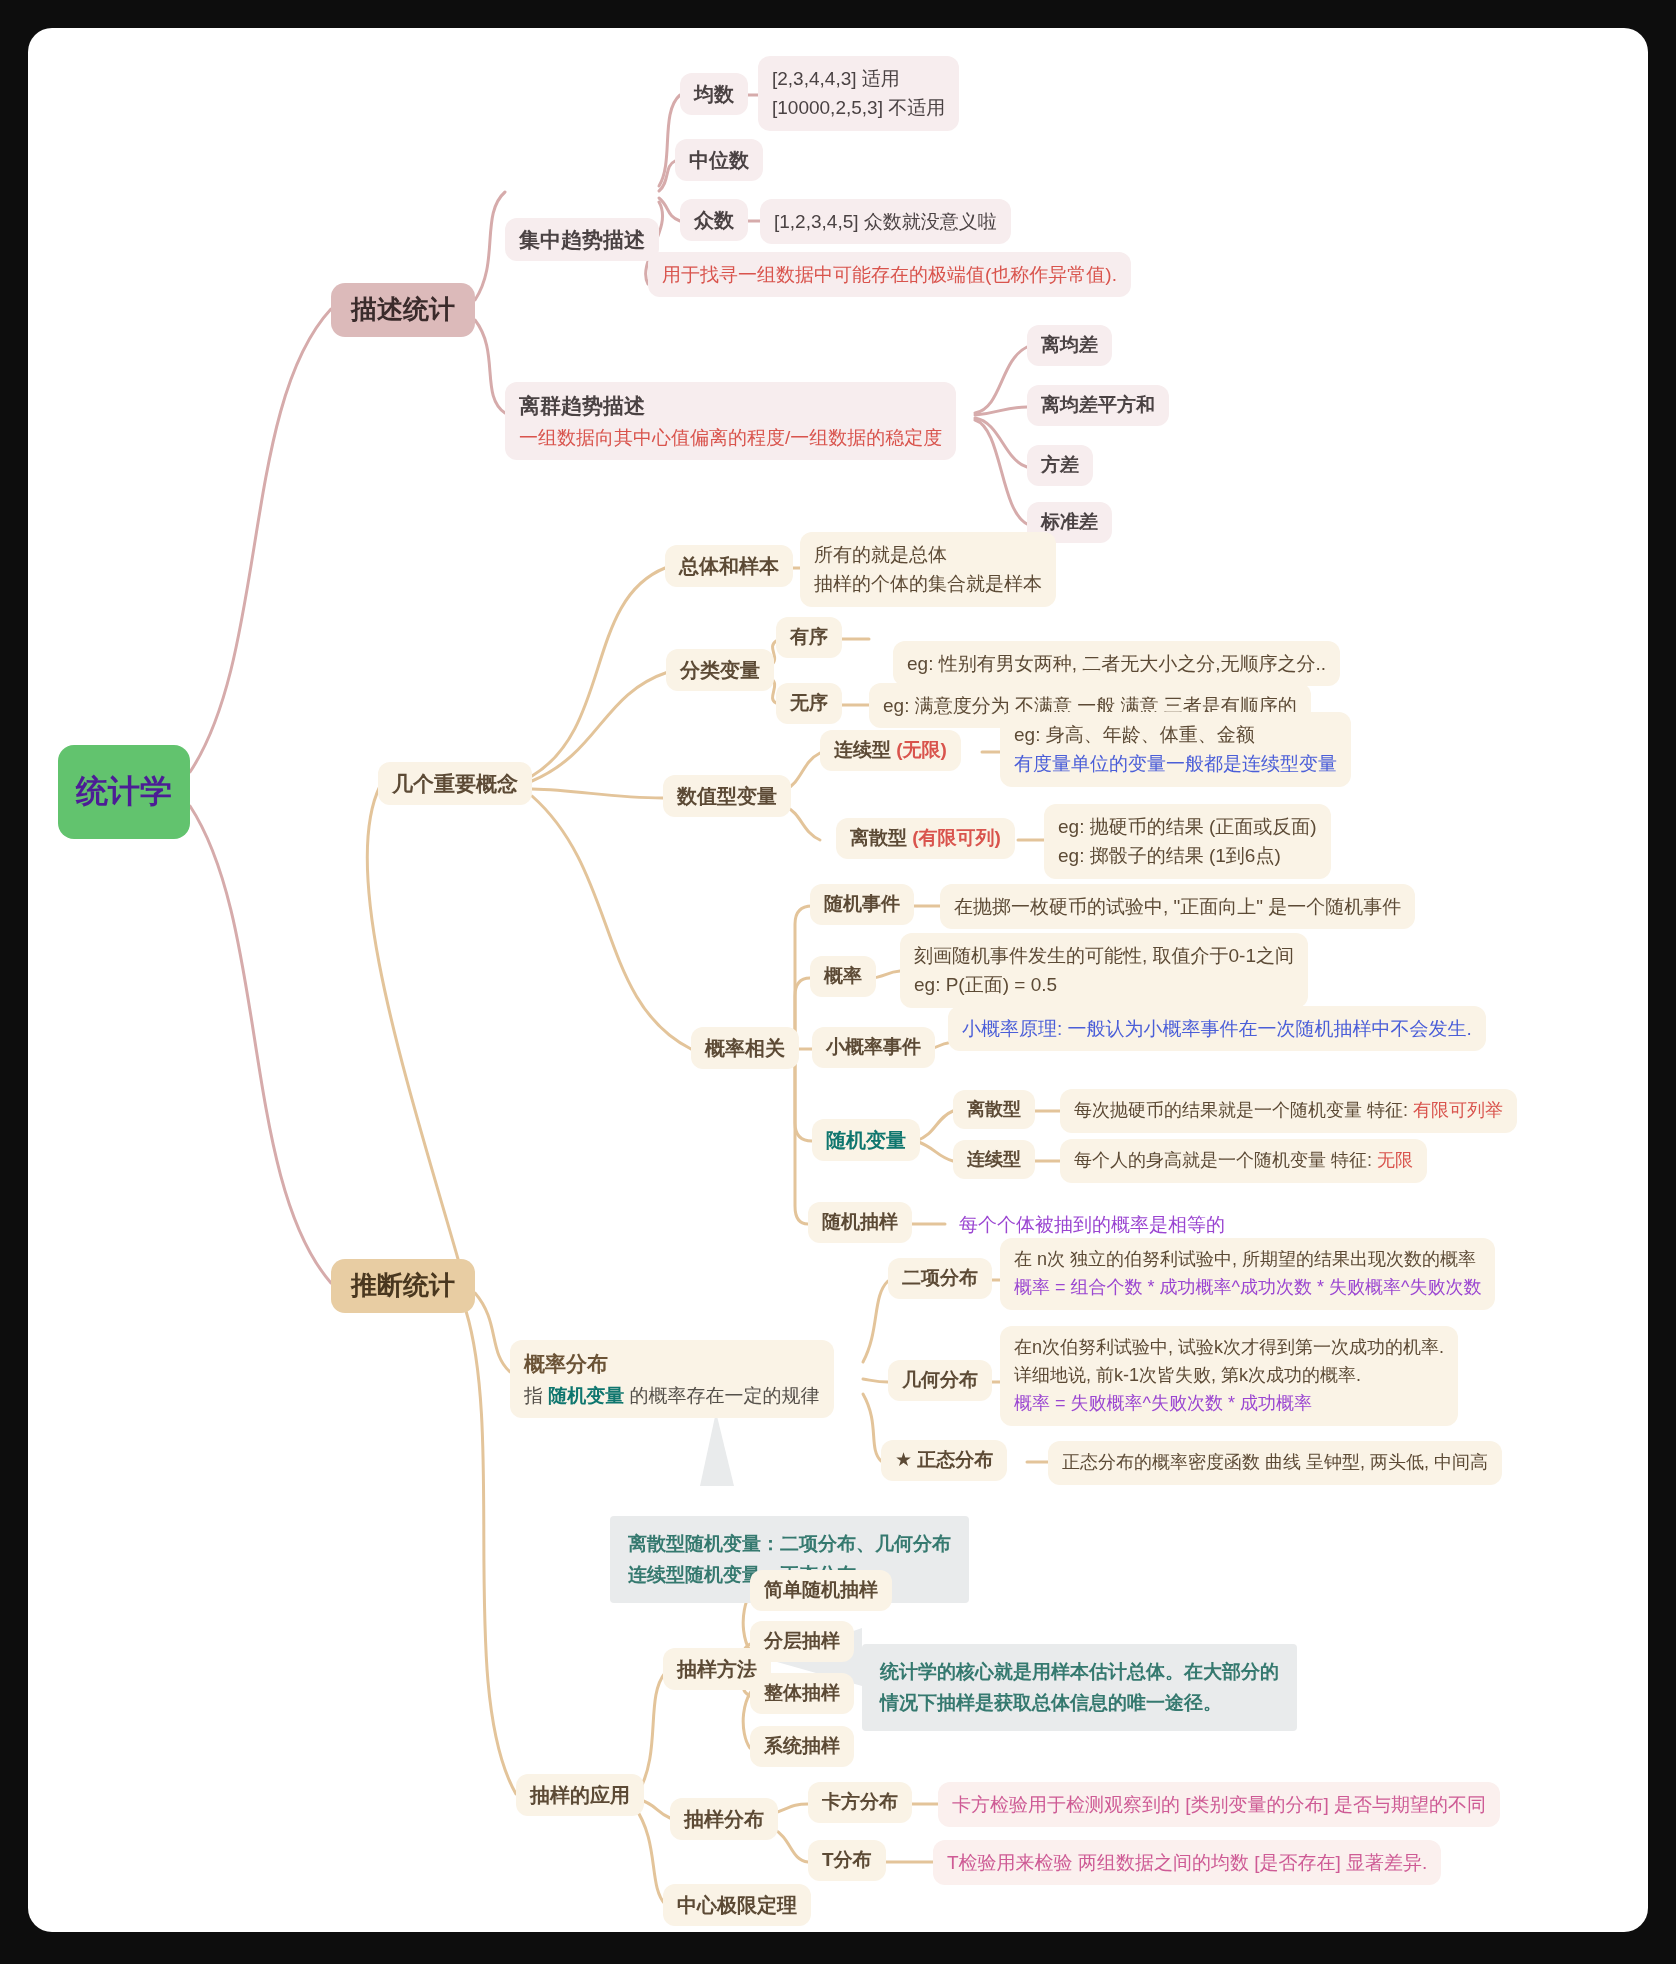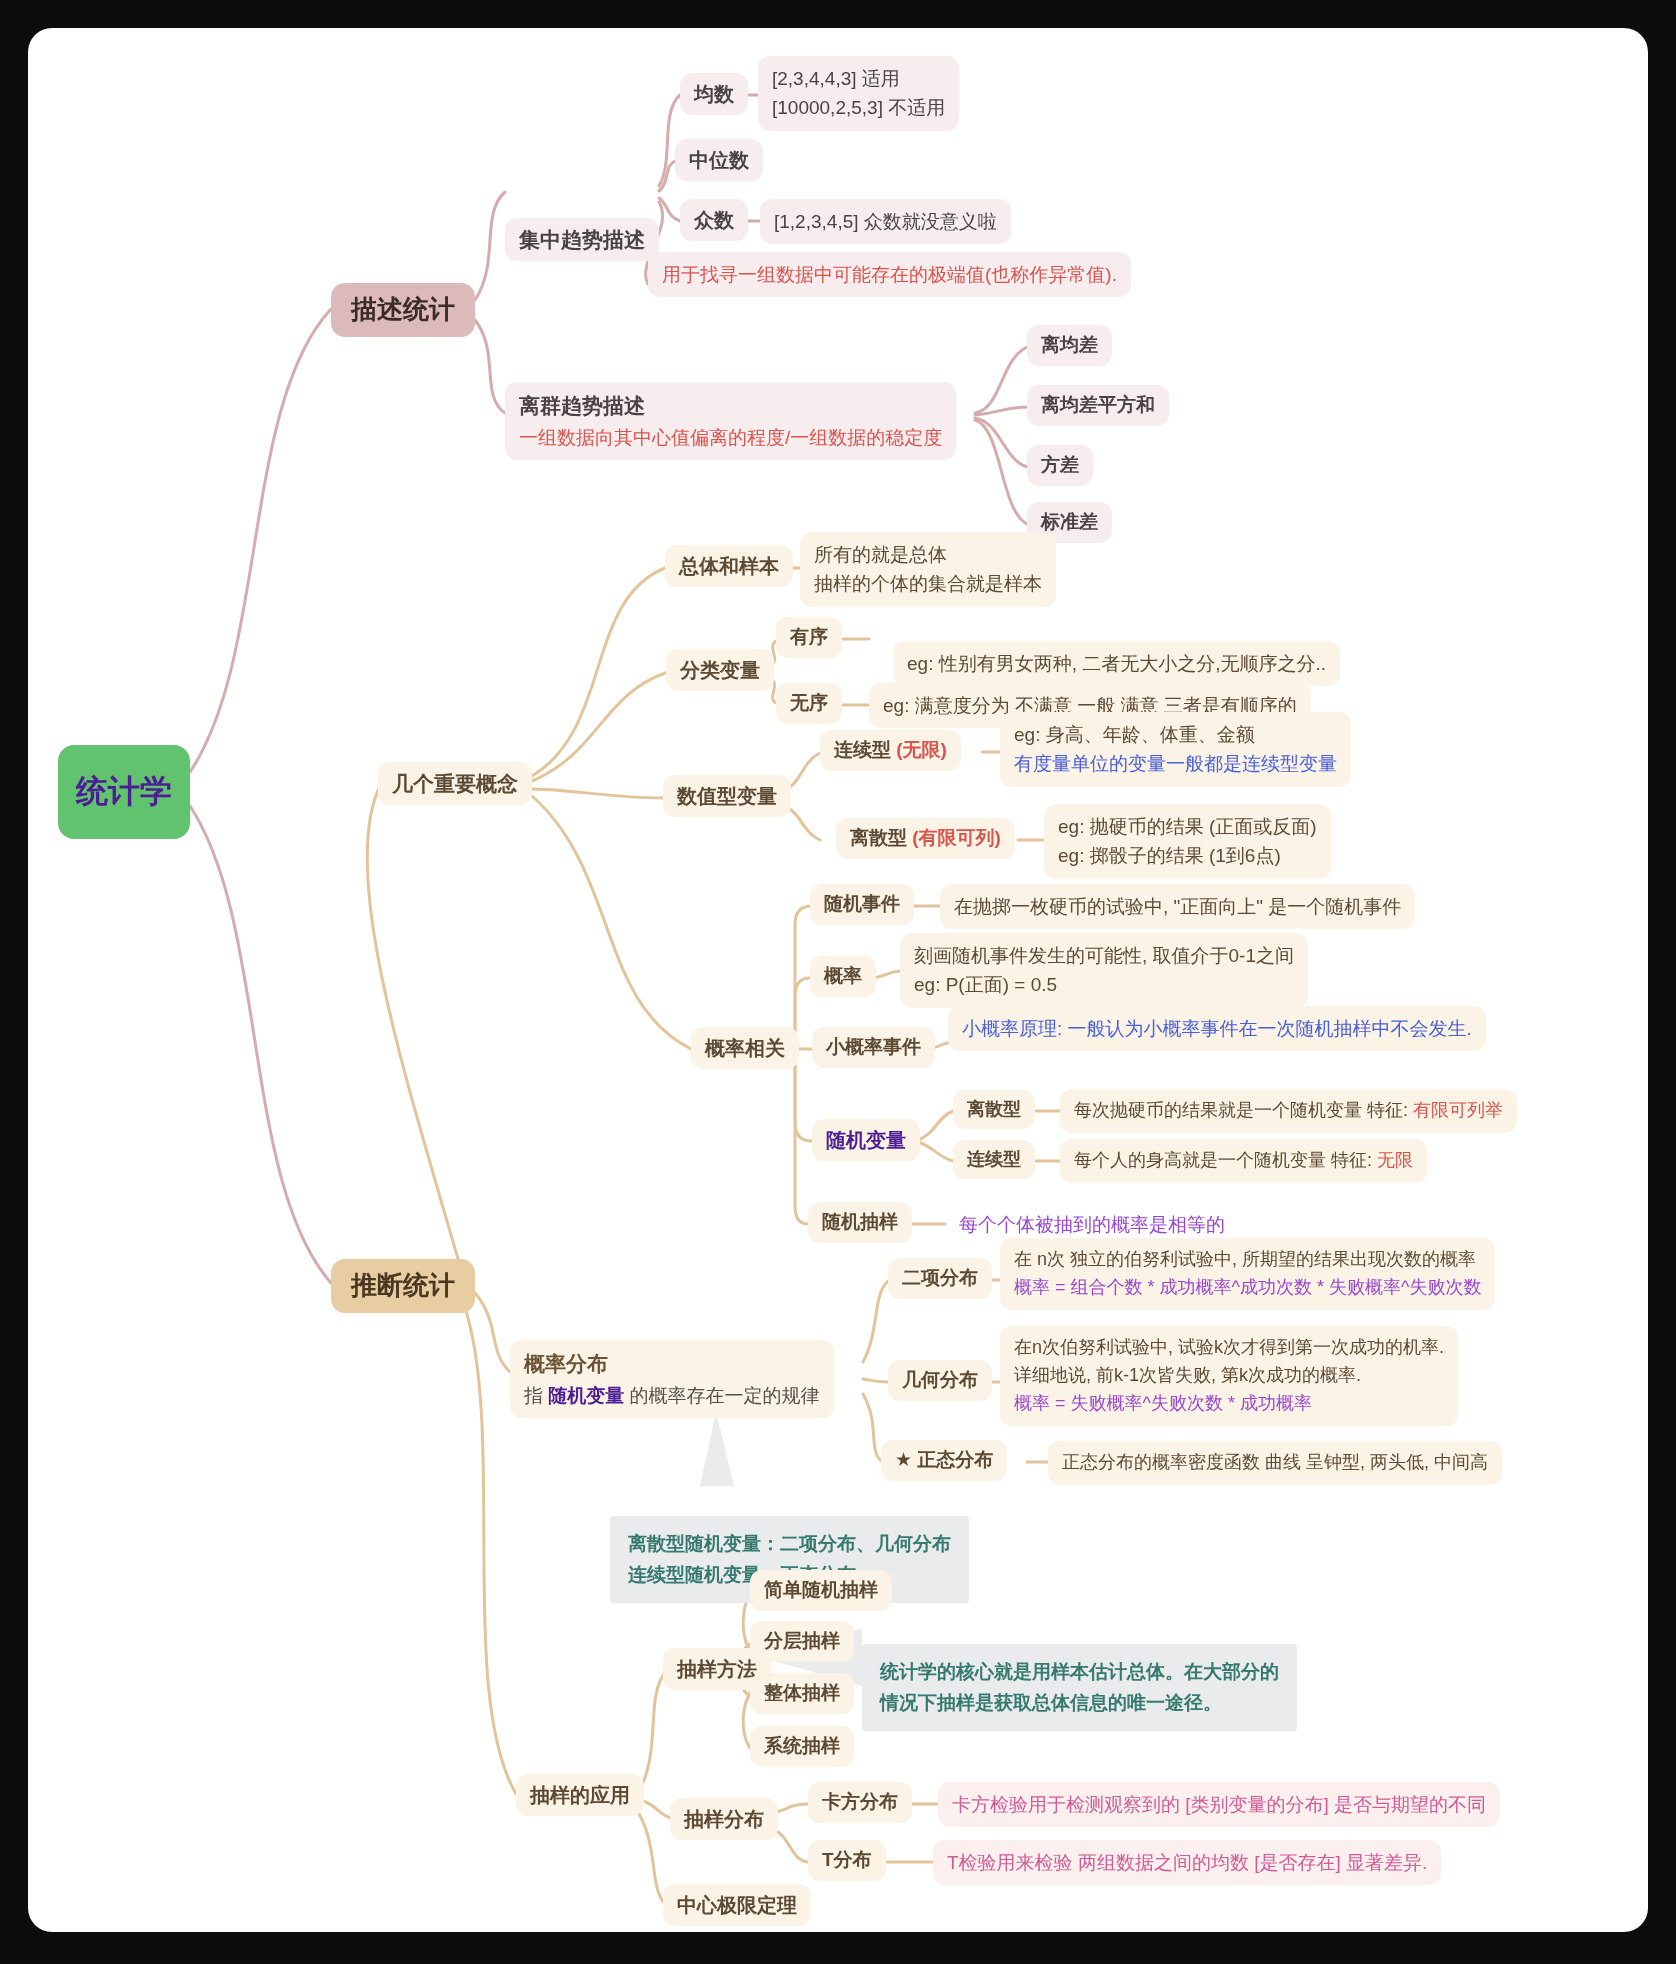--- a/index.html
+++ b/index.html
@@ -21,21 +21,21 @@
   .rose-md{background:#dcbaba;color:#3a2b2b;font-size:26px;font-weight:700;border-radius:14px;}
   .tan-lt{background:#faf3e6;color:#5c4a35;}
   .tan-md{background:#e8cda3;color:#49371f;font-size:26px;font-weight:700;border-radius:14px;}
   .root-node{background:#62c36e;color:#4c1d95;font-size:32px;font-weight:700;
     border-radius:16px;padding:26px 18px;}
   .note{font-weight:400;line-height:1.55;}
   .plain{background:transparent;}
   .gray-note{background:#e9ebec;color:#35796f;font-weight:700;border-radius:4px;line-height:1.65;margin-top:32px;}
   .fs21{font-size:21px;} .fs20{font-size:20px;} .fs19{font-size:19px;} .fs18{font-size:18px;}
   .red{color:#d9544d;} .blue{color:#4a5ed8;} .purple{color:#9a45d1;}
-  .orange{color:#4c1d95;font-weight:700;} .pink{color:#ce5b95;}
+  .orange{color:#0f766e;font-weight:700;} .pink{color:#ce5b95;}
   .brown-title{color:#6b5336;font-weight:700;font-size:21px;}
   .muted{color:#55504a;font-weight:400;}
   .dk{color:#4a4243;}
 </style>
 </head>
 <body>
 
 <div class="page"></div>
 
 <svg class="wires" width="1676" height="1964" viewBox="0 0 1676 1964">

